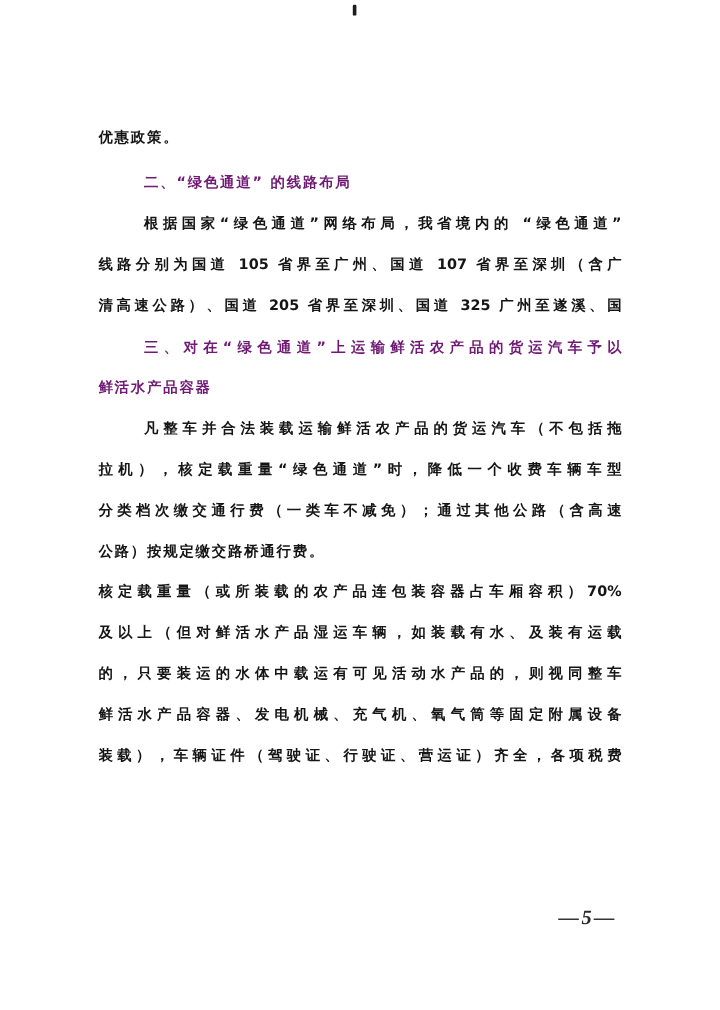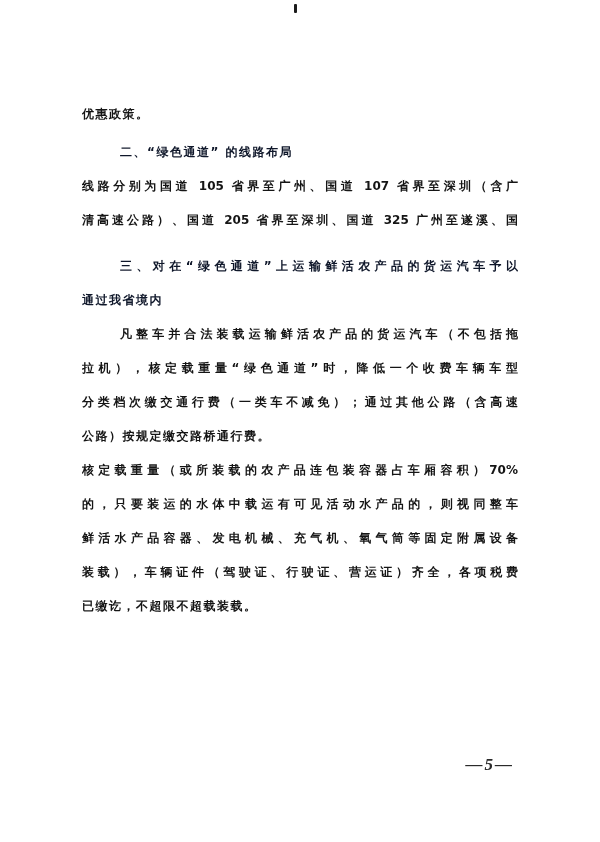--- a/index.html
+++ b/index.html
@@ -45,27 +45,27 @@
   .line.short {
     text-align: left;
     text-align-last: left;
     letter-spacing: 1.5px;
   }
   .line.indent {
     text-indent: 38px;
   }
   .line.heading {
     font-weight: 800;
-    color: #0f172a;
+    color: #701a75;
   }
   .line.gap-sm {
     margin-top: 4px;
   }
   .line.gap-xs {
-    margin-top: 12px;
+    margin-top: 1px;
   }
   .page-number {
     position: absolute;
     top: 755px;
     right: 86px;
     font-size: 17px;
     font-style: italic;
     font-weight: bold;
     color: #2a2a2a;
     letter-spacing: 2px;
@@ -75,30 +75,31 @@
 </head>
 <body>
 
 <div class="page">
 
   <div class="scan-mark"></div>
 
   <div class="text-block">
     <div class="line short">优惠政策。</div>
     <div class="line short indent heading gap-sm">二、“绿色通道” 的线路布局</div>
+    <div class="line indent">根据国家“绿色通道”网络布局，我省境内的 “绿色通道”</div>
     <div class="line">线路分别为国道 105 省界至广州、国道 107 省界至深圳（含广</div>
     <div class="line">清高速公路）、国道 205 省界至深圳、国道 325 广州至遂溪、国</div>
     <div class="line indent heading gap-xs">三、对在“绿色通道”上运输鲜活农产品的货运汽车予以</div>
-    <div class="line short heading">通过我省境内</div>
+    <div class="line short heading">鲜活水产品容器</div>
     <div class="line indent">凡整车并合法装载运输鲜活农产品的货运汽车（不包括拖</div>
     <div class="line">拉机），核定载重量“绿色通道”时，降低一个收费车辆车型</div>
     <div class="line">分类档次缴交通行费（一类车不减免）；通过其他公路（含高速</div>
     <div class="line short">公路）按规定缴交路桥通行费。</div>
     <div class="line">核定载重量（或所装载的农产品连包装容器占车厢容积）70%</div>
+    <div class="line">及以上（但对鲜活水产品湿运车辆，如装载有水、及装有运载</div>
     <div class="line">的，只要装运的水体中载运有可见活动水产品的，则视同整车</div>
     <div class="line">鲜活水产品容器、发电机械、充气机、氧气筒等固定附属设备</div>
     <div class="line">装载），车辆证件（驾驶证、行驶证、营运证）齐全，各项税费</div>
-    <div class="line short">已缴讫，不超限不超载装载。</div>
   </div>
 
   <div class="page-number">—5—</div>
 
 </div>
 
 </body></html>

